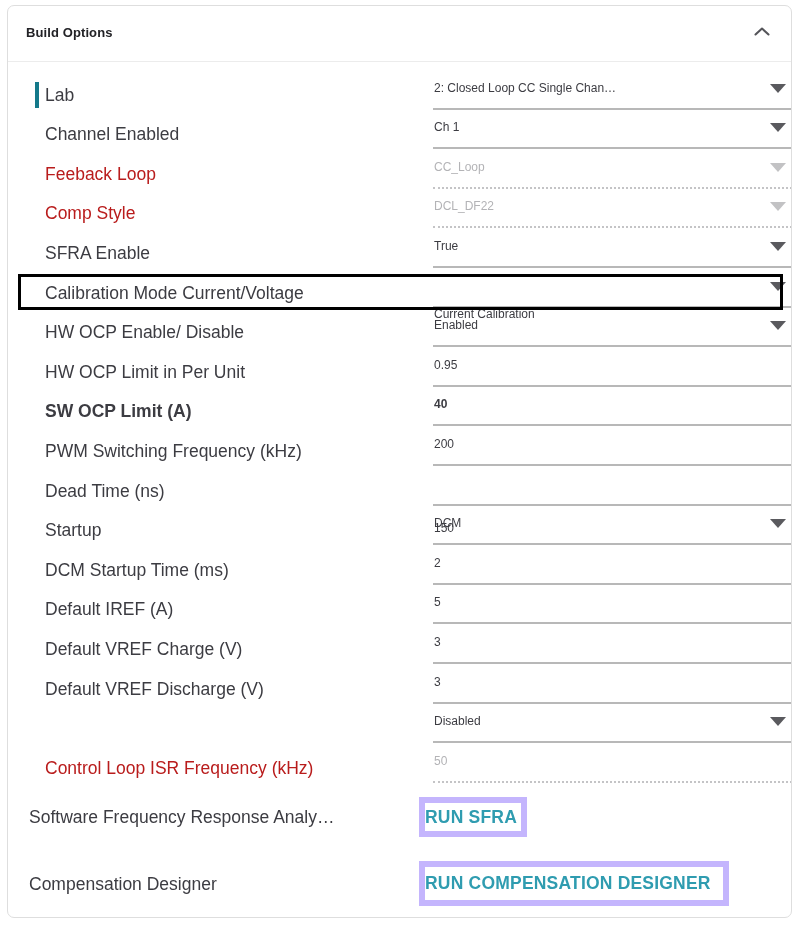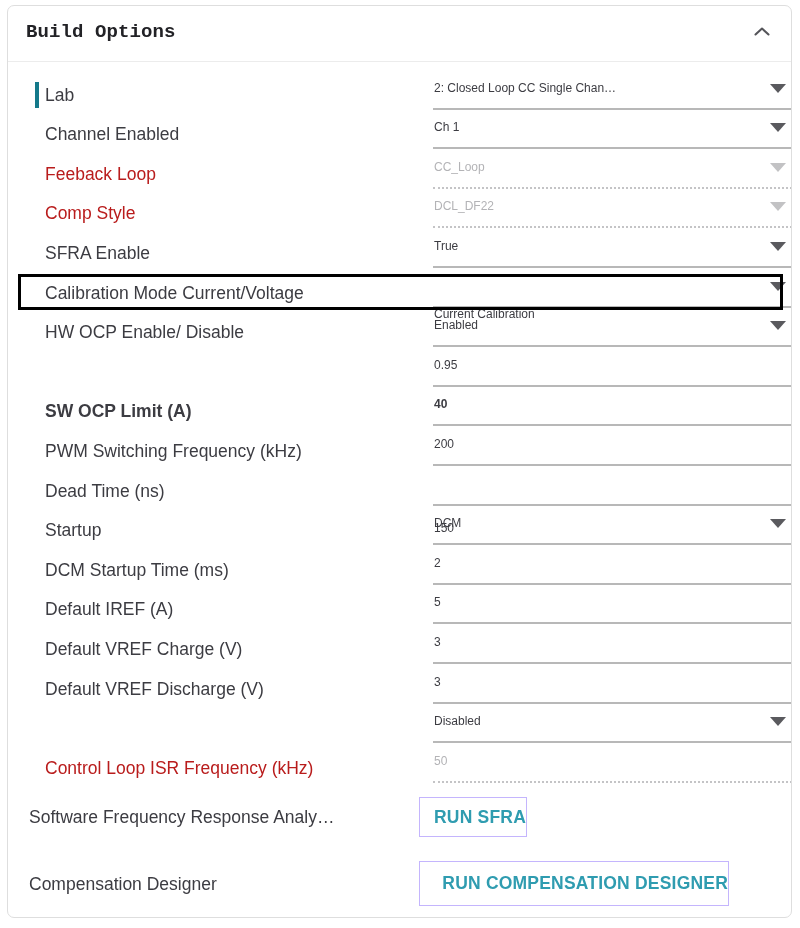--- a/index.html
+++ b/index.html
@@ -32,25 +32,24 @@
     position: absolute;
     left: 0; top: 0;
     width: 100%;
     height: 56px;
   }
   .hdr-title {
     position: absolute;
     left: 18px;
     top: 26px;
     transform: translateY(-50%);
-    font-size: 19px;
+    font-size: 13px;
     font-weight: bold;
     color: #222226;
     letter-spacing: .1px;
-    font-family: Liberation Mono, monospace;
   }
   .hdr-chevron {
     position: absolute;
     right: 16px;
     top: 26px;
     transform: translateY(-50%);
     width: 26px; height: 26px;
     cursor: pointer;
   }
   .hdr-chevron svg { display:block; }
@@ -151,28 +150,28 @@
     height: 36px;
     box-sizing: border-box;
     border: 3px solid #000000;
     pointer-events: none;
   }
 
   
   .btn {
     position: absolute;
     box-sizing: border-box;
-    border: 1px solid #c4b5fd;
+    border: 6px solid #c4b5fd;
     background: #ffffff;
     color: #2f9cb0;
     font-family: "Liberation Sans", sans-serif;
     font-size: 17.5px;
     font-weight: bold;
     letter-spacing: .2px;
-    text-align: right;
+    text-align: left;
     white-space: nowrap;
     cursor: pointer;
     padding: 0;
   }
   #btn-sfra  { left: 411px; top: 791px; width: 108px; height: 40px; }
   #btn-comp  { left: 411px; top: 855px; width: 310px; height: 45px; }
 </style>
 </head>
 <body>
 
@@ -241,20 +240,21 @@
       <div class="hl-box" style="top: 212px;"></div>
       <div class="row" style="top: 250.6px;">
         <div class="row-label">HW OCP Enable/ Disable</div>
         <div class="ctrl">
           <div class="ctrl-text" style="max-width: 320px;">Enabled</div>
           <div class="arrow"></div>
           <div class="ctrl-line"></div>
         </div>
       </div>
       <div class="row" style="top: 290.2px;">
+        <div class="row-label">HW OCP Limit in Per Unit</div>
         <div class="ctrl">
           <div class="ctrl-text" style="max-width: 350px;">0.95</div>
           <div class="ctrl-line"></div>
         </div>
       </div>
       <div class="row" style="top: 329.8px; font-weight: bold;">
         <div class="row-label">SW OCP Limit (A)</div>
         <div class="ctrl">
           <div class="ctrl-text" style="max-width: 350px;">40</div>
           <div class="ctrl-line"></div>

